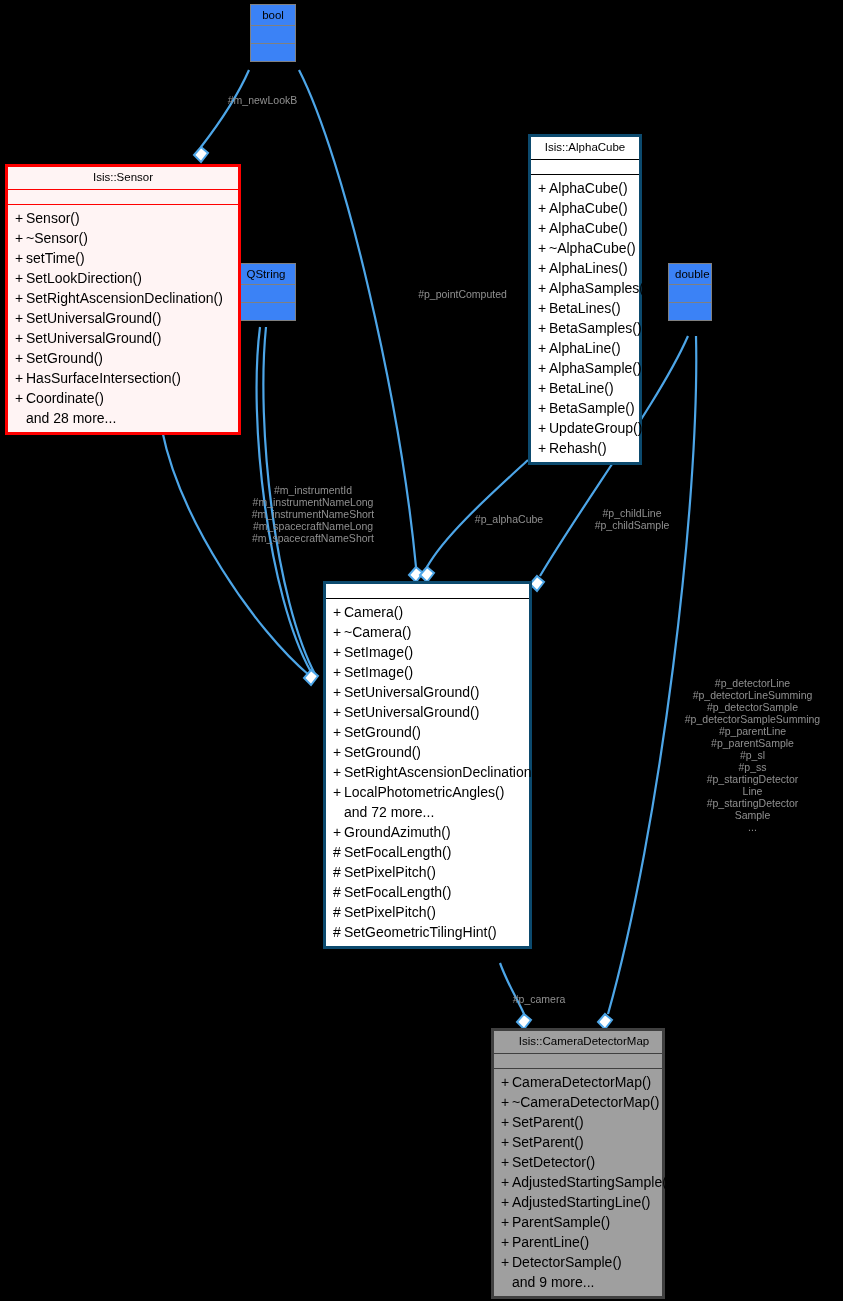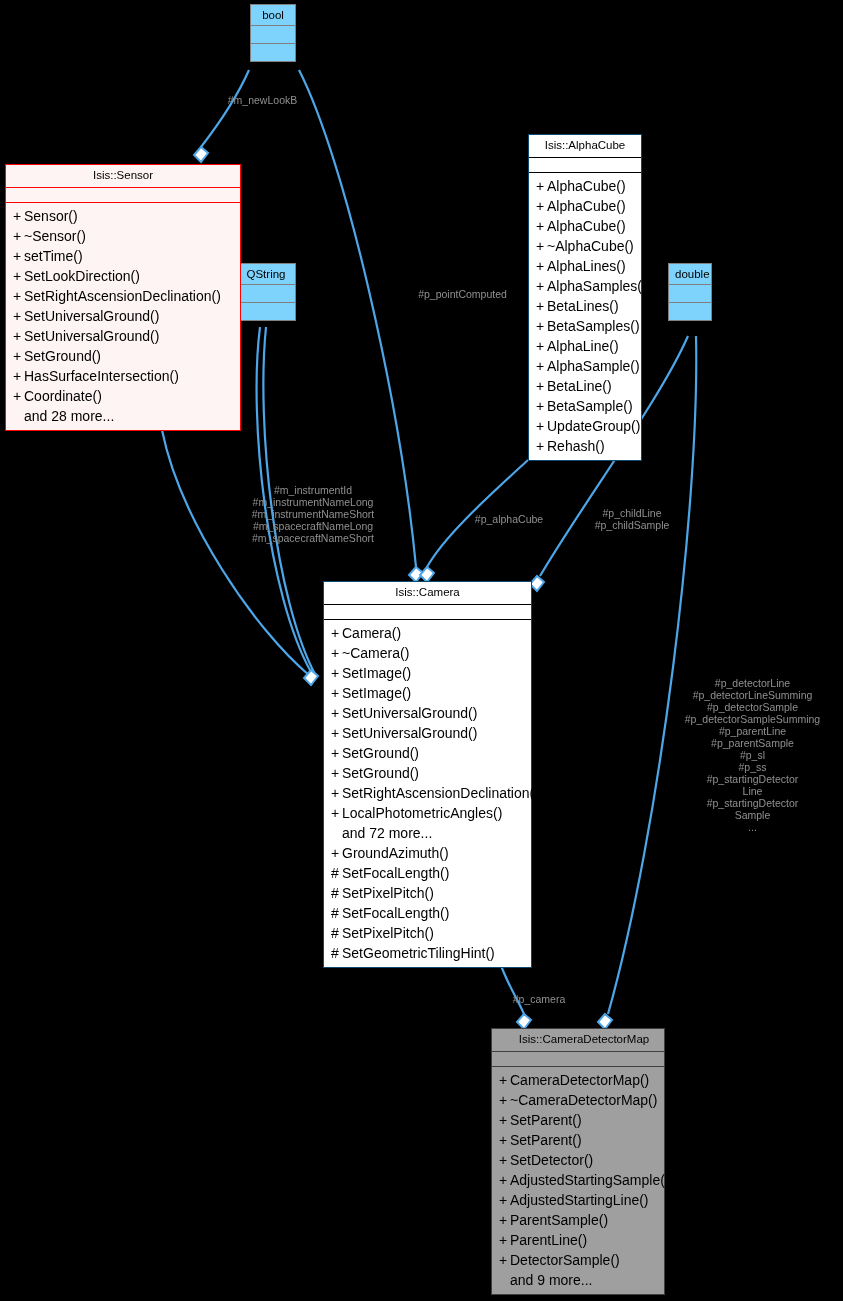--- a/index.html
+++ b/index.html
@@ -20,21 +20,21 @@
     left: 0;
     top: 0;
     width: 843px;
     height: 1301px;
     pointer-events: none;
   }
   
   .node {
     position: absolute;
     box-sizing: border-box;
-    border: 1px solid #0c4a6e;
+    border: 3px solid #0c4a6e;
     background: #ffffff;
     font-size: 11.5px;
     line-height: 1;
     color: #000000;
   }
   .node .title {
     text-align: center;
     padding: 5px 4px 5px 4px;
     border-bottom: 1px solid #000000;
     font-size: 11.5px;
@@ -73,21 +73,21 @@
     border-color: #404040;
   }
   .node.grey .title { border-bottom-color: #404040; padding-left: 16px; }
   .node.grey .attrs { border-bottom-color: #404040; }
 
   
   .typebox {
     position: absolute;
     box-sizing: border-box;
     border: 1px solid #808080;
-    background: #7dd3fc;
+    background: #3b82f6;
     font-size: 11.5px;
     color: #000000;
   }
   .typebox .title {
     text-align: center;
     padding: 4px 6px;
     border-bottom: 1px solid #808080;
     white-space: nowrap;
   }
   .typebox .r1 {
@@ -197,21 +197,20 @@
       <div class="row"><span class="vis">+</span><span>AlphaLine()</span></div>
       <div class="row"><span class="vis">+</span><span>AlphaSample()</span></div>
       <div class="row"><span class="vis">+</span><span>BetaLine()</span></div>
       <div class="row"><span class="vis">+</span><span>BetaSample()</span></div>
       <div class="row"><span class="vis">+</span><span>UpdateGroup()</span></div>
       <div class="row"><span class="vis">+</span><span>Rehash()</span></div>
     </div>
   </div>
 
   <div class="node" style="left:323px; top:581px; width:209px;">
-    <div class="title">Isis::Camera</div>
     <div class="attrs"></div>
     <div class="ops">
       <div class="row"><span class="vis">+</span><span>Camera()</span></div>
       <div class="row"><span class="vis">+</span><span>~Camera()</span></div>
       <div class="row"><span class="vis">+</span><span>SetImage()</span></div>
       <div class="row"><span class="vis">+</span><span>SetImage()</span></div>
       <div class="row"><span class="vis">+</span><span>SetUniversalGround()</span></div>
       <div class="row"><span class="vis">+</span><span>SetUniversalGround()</span></div>
       <div class="row"><span class="vis">+</span><span>SetGround()</span></div>
       <div class="row"><span class="vis">+</span><span>SetGround()</span></div>

